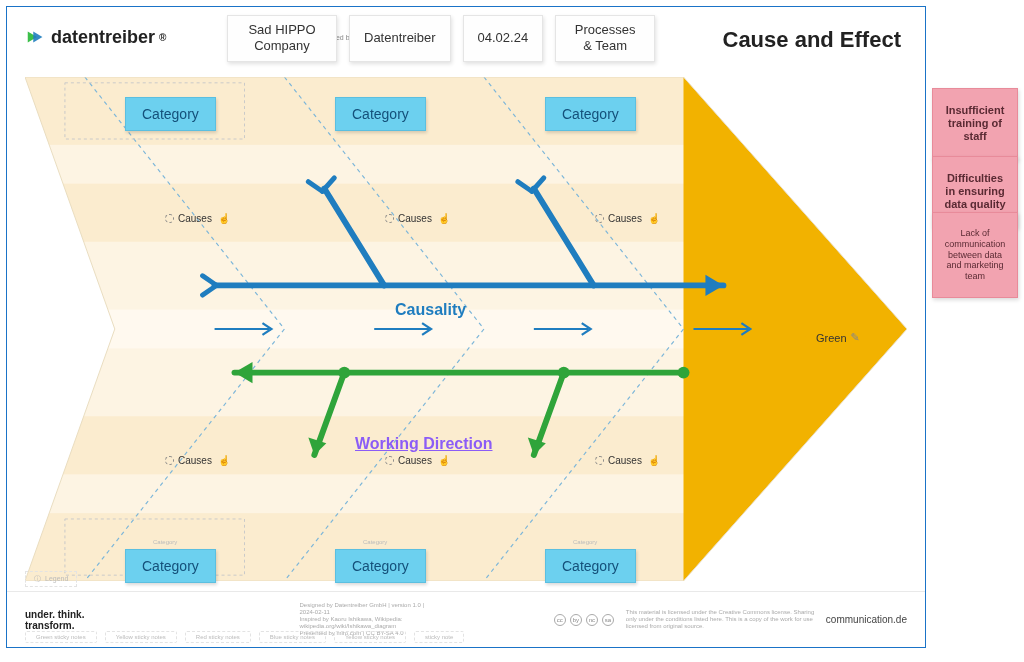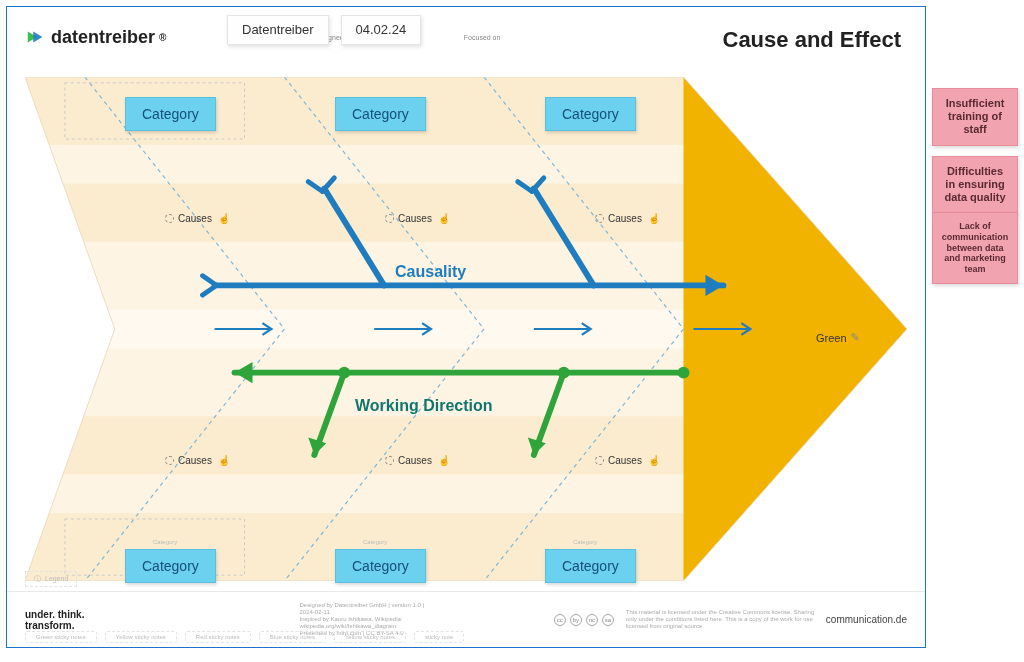--- a/index.html
+++ b/index.html
@@ -76,24 +76,24 @@
     position:absolute; font-size:10px; color:#333;
     display:flex; align-items:center; gap:4px;
   }
   .cause-lbl::before {
     content:""; width:7px; height:7px; border:1px dashed #888; border-radius:50%; display:inline-block;
   }
   .cause-lbl::after {
     content:"☝"; font-size:10px; color:#666; margin-left:2px;
   }
   .big-label {
-    position:absolute; font-weight:700; font-size:16px;
+    position:absolute; font-weight:700; font-size:16px;margin-top:38px;
   }
   .causality { color:#1f7dbf; }
-  .working { color:#0f766e; }
+  .working { color:#8b5cf6;text-decoration:underline; }
   .effect-label {
     position:absolute; font-size:11px; color:#333;
     display:flex; align-items:center; gap:4px;
   }
   .effect-label::before {
     content:""; width:7px; height:7px; border-radius:50%; background:#f2b200; display:inline-block;
   }
   
   .footer {
     position:absolute; left:0; right:0; bottom:0;
@@ -114,21 +114,21 @@
   }
   .ftab { font-size:6px; color:#bbb; padding:2px 10px; border:1px dashed #e3e3e3; border-radius:2px;}
   
   .pink-sticky {
     position:absolute;
     background:#f2a3b0;
     border:1px solid #e88b9a;
     box-shadow:1px 2px 4px rgba(0,0,0,.15);
     font-size:11px; font-weight:700; color:#5a2a33;
     text-align:center;
-    padding:8px 8px;
+    padding:15px 8px;
     width: 86px;
     line-height:1.2;
   }
   .legend-box {
     position:absolute; left:18px; bottom:60px;
     font-size:7px; color:#bbb;
     border:1px dashed #e3e3e3;
     padding:2px 8px;
   }
   .tiny-cat {
@@ -151,22 +151,24 @@
       <span>datentreiber</span>
         <span style="font-size:10px;vertical-align:super">®</span>
     </div>
     <div class="header-labels">
       <span>Designed for</span>
       <span>Designed by</span>
       <span>Date</span>
       <span>Focused on</span>
     </div>
     <div class="header-cards">
+      <div class="paper-card" style="width:110px">Sad HIPPO Company</div>
       <div class="paper-card">Datentreiber</div>
       <div class="paper-card">04.02.24</div>
+      <div class="paper-card" style="width:100px">Processes &amp; Team</div>
     </div>
     <div class="title">Cause and Effect</div>
   </div>
 
   <div class="diagram">
     <svg viewBox="0 0 884 520" width="100%" height="100%" preserveAspectRatio="none">
 
       <defs>
         <clipPath id="fish">
           <polygon points="0,0 660,0 884,260 660,520 0,520 90,260"></polygon>
@@ -298,13 +300,13 @@
     <span class="ftab">Yellow sticky notes</span>
     <span class="ftab">Red sticky notes</span>
     <span class="ftab">Blue sticky notes</span>
     <span class="ftab">Yellow sticky notes</span>
     <span class="ftab">sticky note</span>
   </div>
 </div>
 
 <div class="pink-sticky" style="left:932px; top:88px">Insufficient training of staff</div>
 <div class="pink-sticky" style="left:932px; top:156px">Difficulties in ensuring data quality</div>
-<div class="pink-sticky" style="left:932px; top:212px; font-size:9px; font-weight:700">Lack of communication between data and marketing team</div>
+<div class="pink-sticky" style="left:932px; top:212px; font-size:9px; font-weight:400">Lack of communication between data and marketing team</div>
 
 </body></html>

